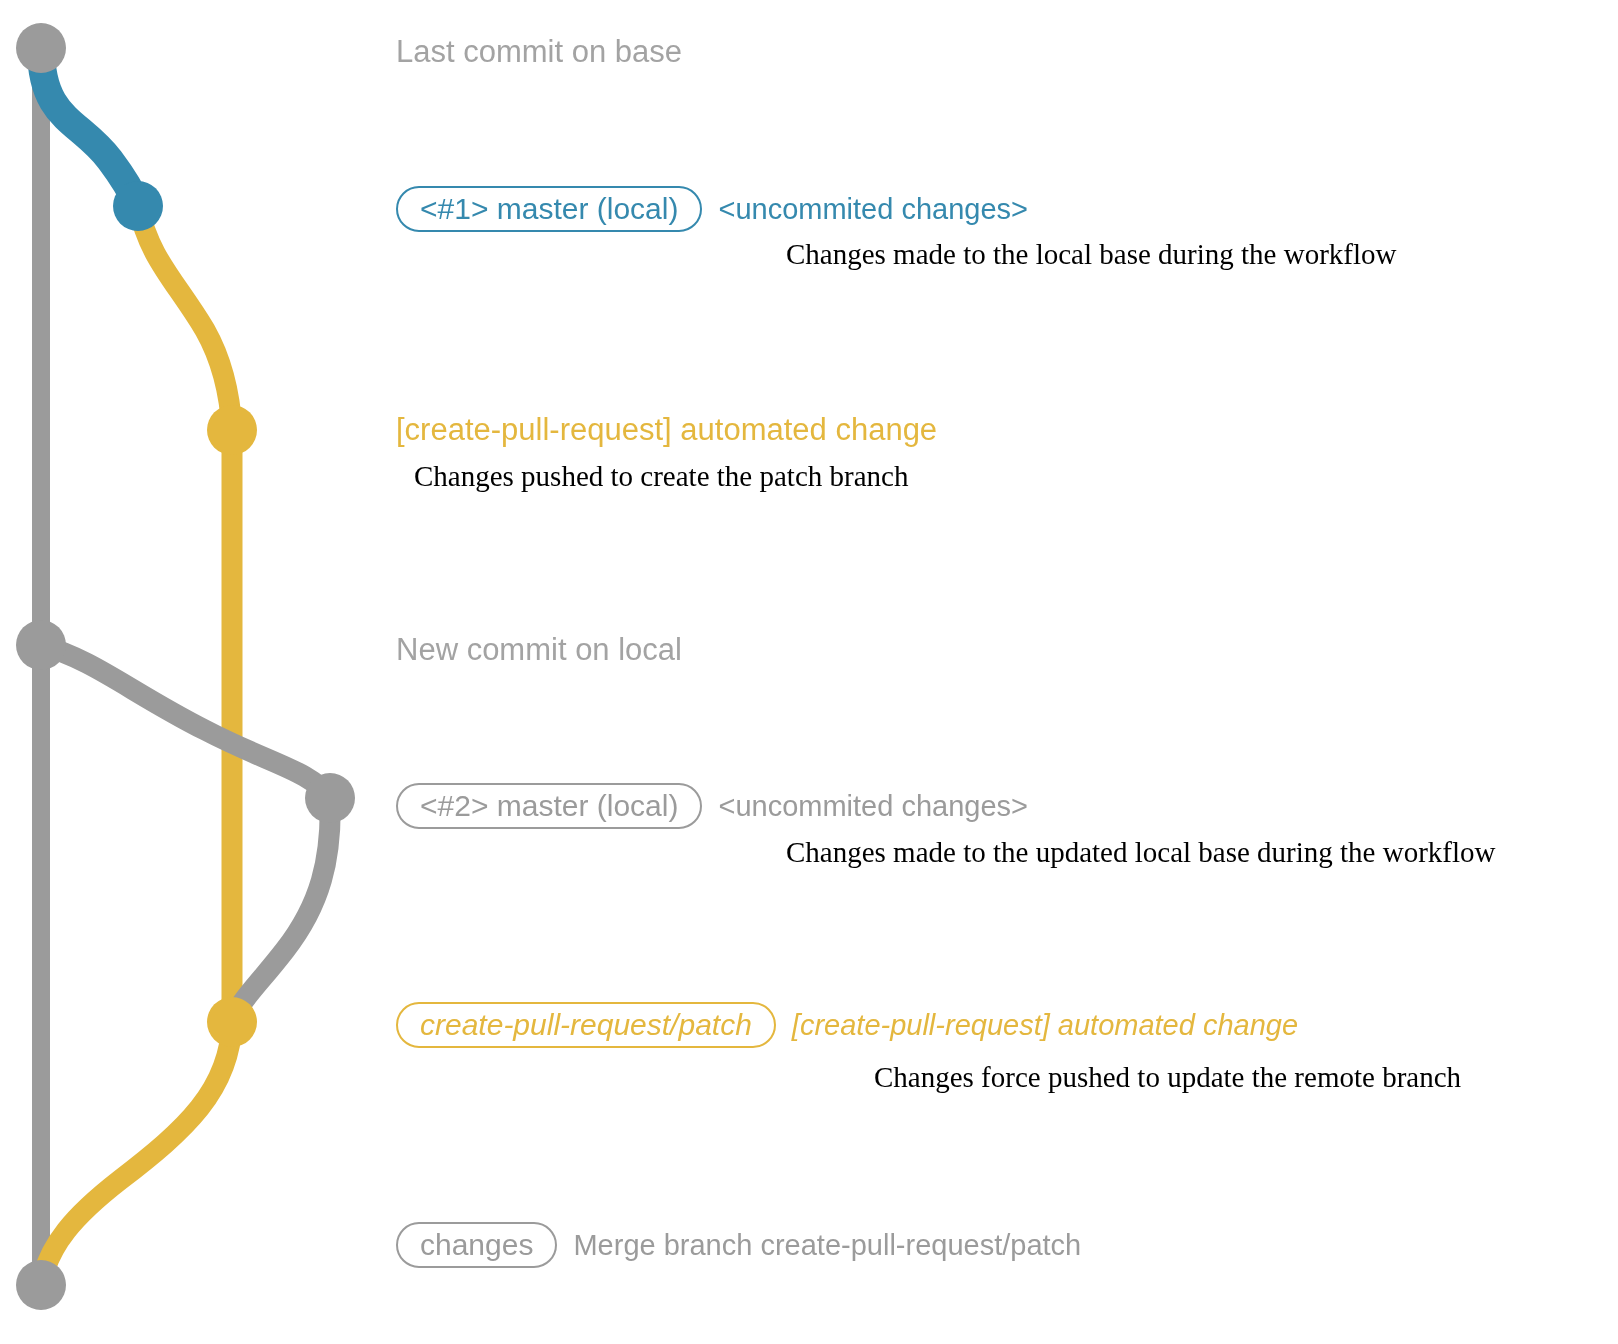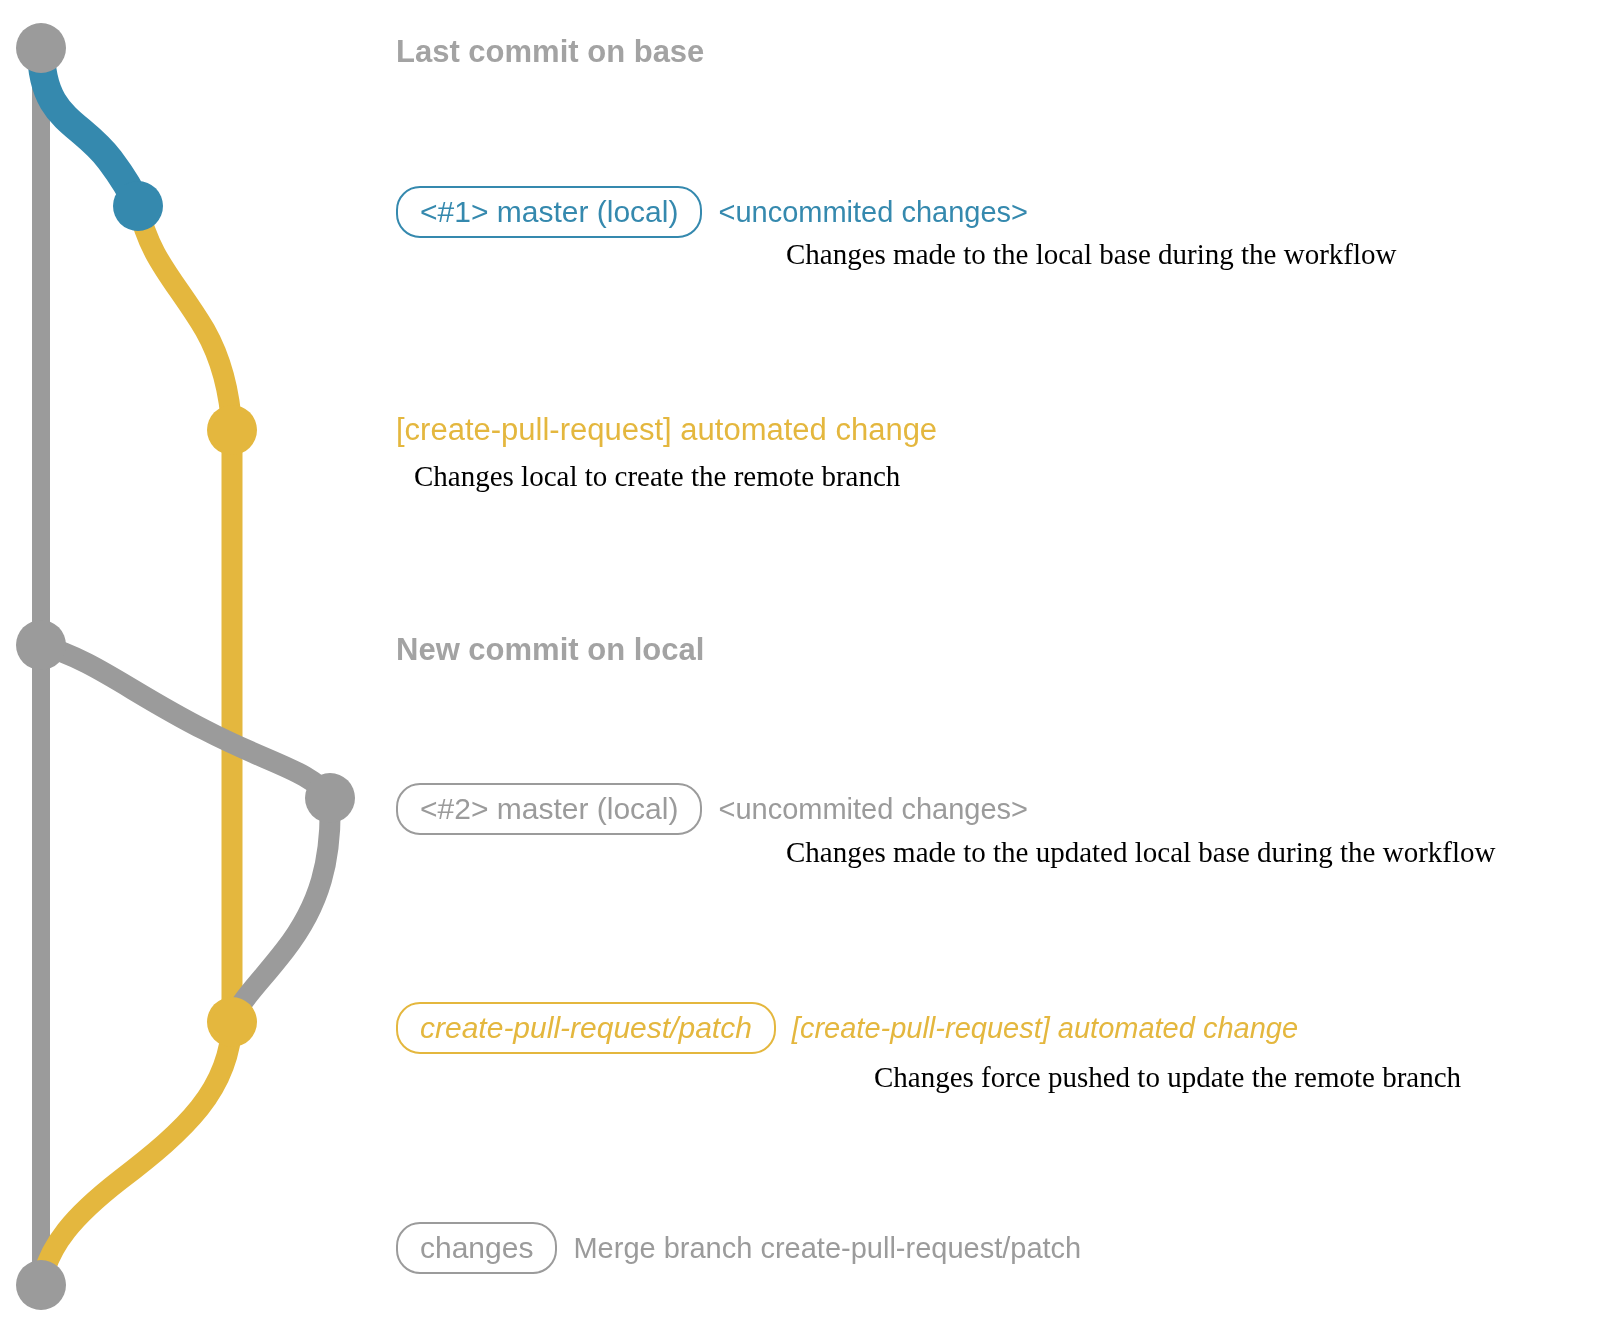--- a/index.html
+++ b/index.html
@@ -30,35 +30,35 @@
     position: absolute;
     left: 396px;
   }
   
   .headline {
     font-family: "Liberation Sans", sans-serif;
     font-size: 31px;
     line-height: 1.0;
     white-space: nowrap;
   }
-  .headline.gray  { color: #a3a3a3; font-weight: bold; }
+  .headline.gray  { color: #a3a3a3; }
   .headline.gold  { color: #e4b73e; }
 
   
   .badge-row {
     display: flex;
     align-items: center;
     white-space: nowrap;
   }
   .badge {
     display: inline-flex;
     align-items: center;
     justify-content: center;
     box-sizing: border-box;
-    height: 52px;
+    height: 46px;
     padding: 0 22px;
     border-radius: 24px;
     border: 2px solid #9b9b9b;
     color: #9b9b9b;
     font-family: "Liberation Sans", sans-serif;
     font-size: 30px;
     line-height: 1;
     background: #ffffff;
   }
   .badge.blue { border-color: #3589ae; color: #3589ae; }
@@ -118,21 +118,21 @@
 
   <div class="row headline gray" style="top:36px;">Last commit on base</div>
 
   <div class="row badge-row" style="top:186px;">
     <span class="badge blue">&lt;#1&gt; master (local)</span>
     <span class="badge-title blue">&lt;uncommited changes&gt;</span>
   </div>
   <div class="subtext" style="left:786px; top:240px;text-align:center;">Changes made to the local base during the workflow</div>
 
   <div class="row headline gold" style="top:414px;">[create-pull-request] automated change</div>
-  <div class="subtext" style="left:414px; top:462px;">Changes local to create the remote branch</div>
+  <div class="subtext" style="left:414px; top:462px;">Changes pushed to create the patch branch</div>
 
   <div class="row headline gray" style="top:634px;">New commit on local</div>
 
   <div class="row badge-row" style="top:783px;">
     <span class="badge gray">&lt;#2&gt; master (local)</span>
     <span class="badge-title gray">&lt;uncommited changes&gt;</span>
   </div>
   <div class="subtext" style="left:786px; top:838px;text-align:center;">Changes made to the updated local base during the workflow</div>
 
   <div class="row badge-row" style="top:1002px;font-style:italic;">

